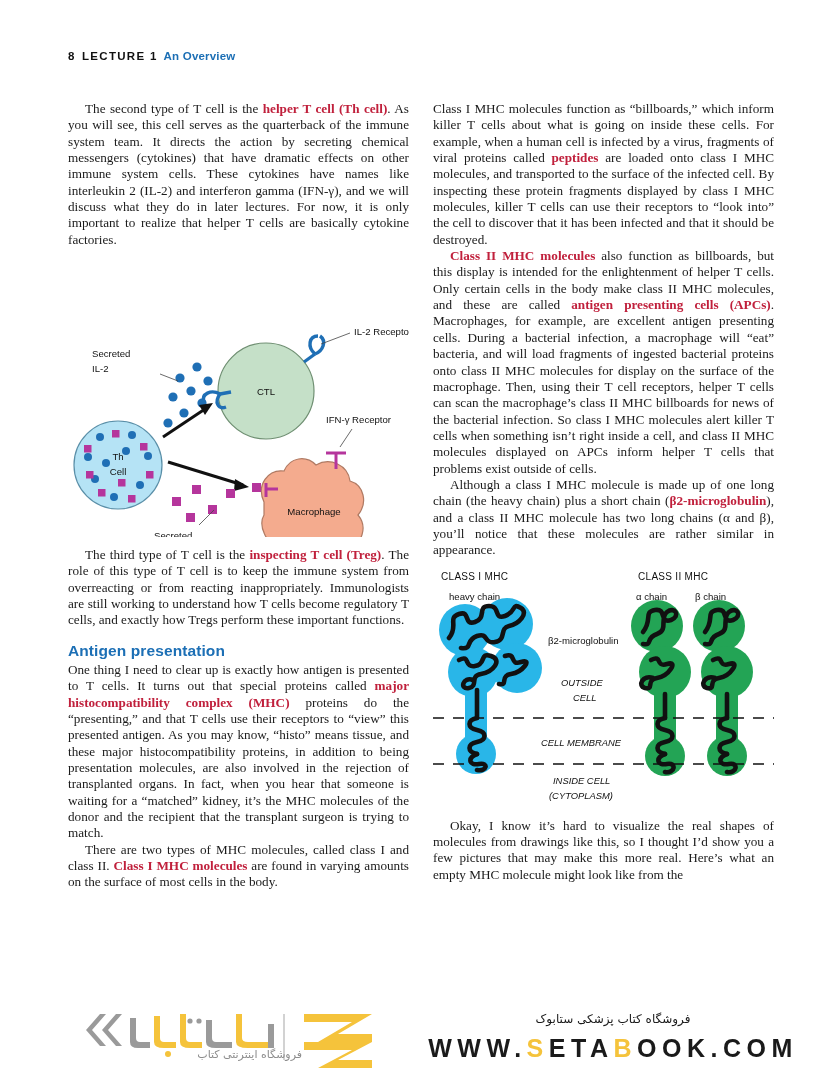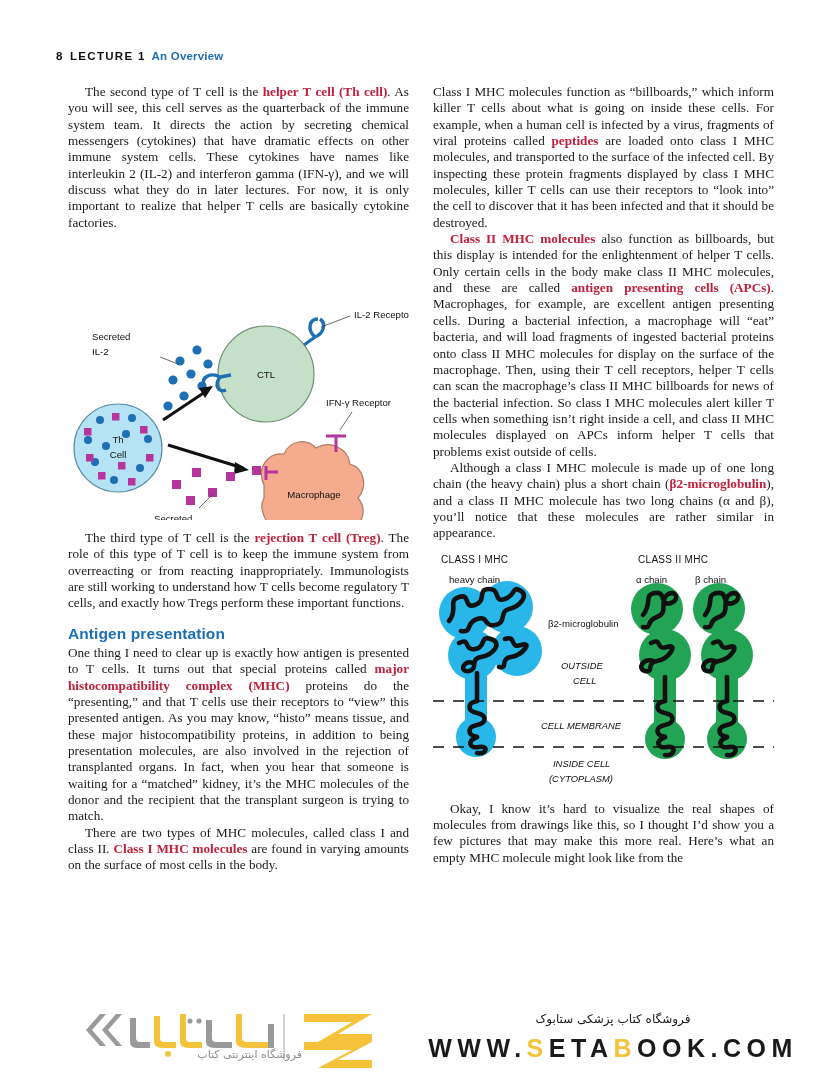--- a/index.html
+++ b/index.html
@@ -12,21 +12,21 @@
     height: 1080px;
     position: relative;
     font-family: "Liberation Serif", serif;
     color: #1a1a1a;
     overflow: hidden;
   }
 
   
   .runhead {
     position: absolute;
-    left: 56px;
+    left: 68px;
     top: 50px;
     font-family: "Liberation Sans", sans-serif;
     font-size: 11.5px;
     letter-spacing: .6px;
   }
   .runhead .pg {
     font-weight: 700;
     color: #111;
     margin-right: 7px;
   }
@@ -39,21 +39,21 @@
     color: #1c6fb5;
     font-weight: 600;
     margin-left: 6px;
     letter-spacing: .2px;
   }
 
   
   .cols {
     position: absolute;
     left: 68px;
-    top: 84px;
+    top: 101px;
     width: 706px;
     display: flex;
     gap: 24px;
   }
   .col {
     width: 341px;
   }
   p.body {
     margin: 0;
     font-size: 13.2px;
@@ -254,21 +254,21 @@
 
         <g stroke="#b5359c" stroke-width="3" fill="none">
           <path d="M268,212 L268,196"></path>
           <path d="M258,196 L278,196"></path>
         </g>
         <line x1="272" y1="190" x2="284" y2="172" stroke="#444" stroke-width="0.8"></line>
         <text class="fig-label" x="258" y="166">IFN-γ Receptor</text>
       </svg>
     </div>
 
-    <p class="body"><span>The third type of T cell is the </span><span class="term">rejection T cell (Treg)</span><span>. The role of this type of T cell is to keep the immune system from overreacting or from reacting inappropriately. Immunologists are still working to understand how T cells become regulatory T cells, and exactly how Tregs perform these important functions.</span></p>
+    <p class="body"><span>The third type of T cell is the </span><span class="term">inspecting T cell (Treg)</span><span>. The role of this type of T cell is to keep the immune system from overreacting or from reacting inappropriately. Immunologists are still working to understand how T cells become regulatory T cells, and exactly how Tregs perform these important functions.</span></p>
 
     <h2 class="section">Antigen presentation</h2>
 
     <p class="body noindent"><span>One thing I need to clear up is exactly how antigen is presented to T cells. It turns out that special proteins called </span><span class="term">major histocompatibility complex (MHC)</span><span> proteins do the “presenting,” and that T cells use their receptors to “view” this presented antigen. As you may know, “histo” means tissue, and these major histocompatibility proteins, in addition to being presentation molecules, are also involved in the rejection of transplanted organs. In fact, when you hear that someone is waiting for a “matched” kidney, it’s the MHC molecules of the donor and the recipient that the transplant surgeon is trying to match.</span></p>
 
     <p class="body"><span>There are two types of MHC molecules, called class I and class II. </span><span class="term">Class I MHC molecules</span><span> are found in varying amounts on the surface of most cells in the body.</span></p>
   </div>
 
   <div class="col">
 

